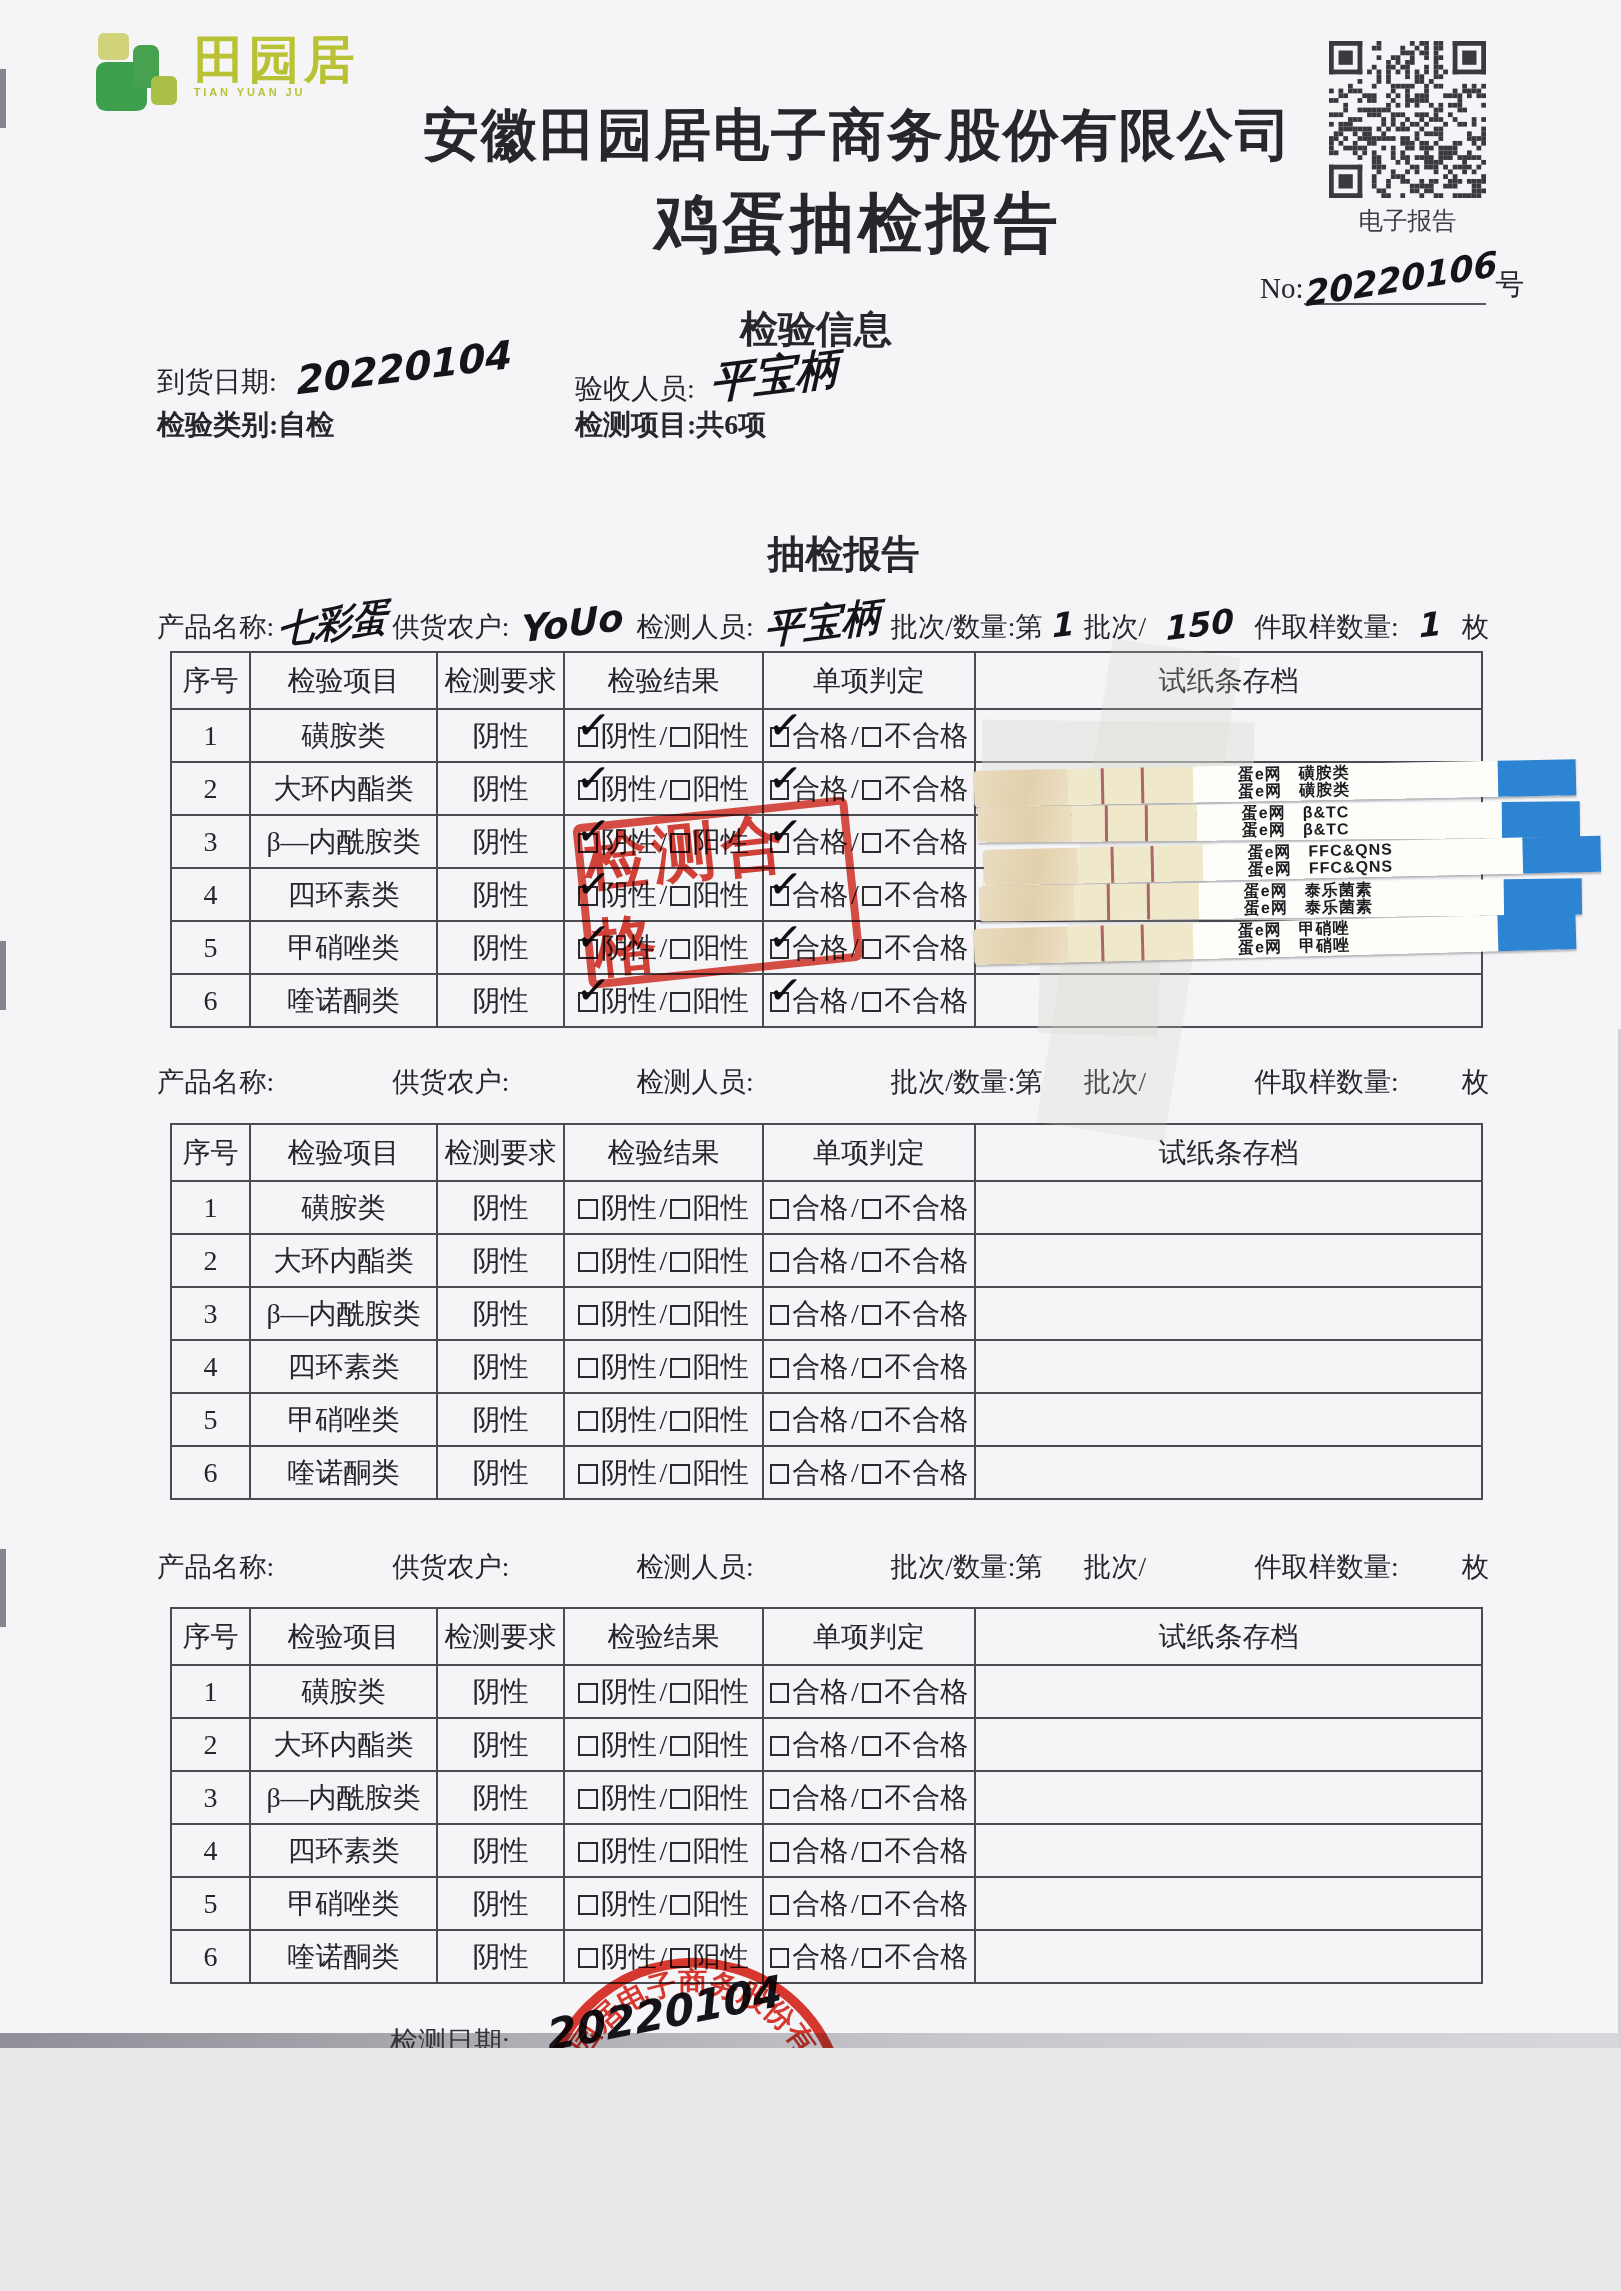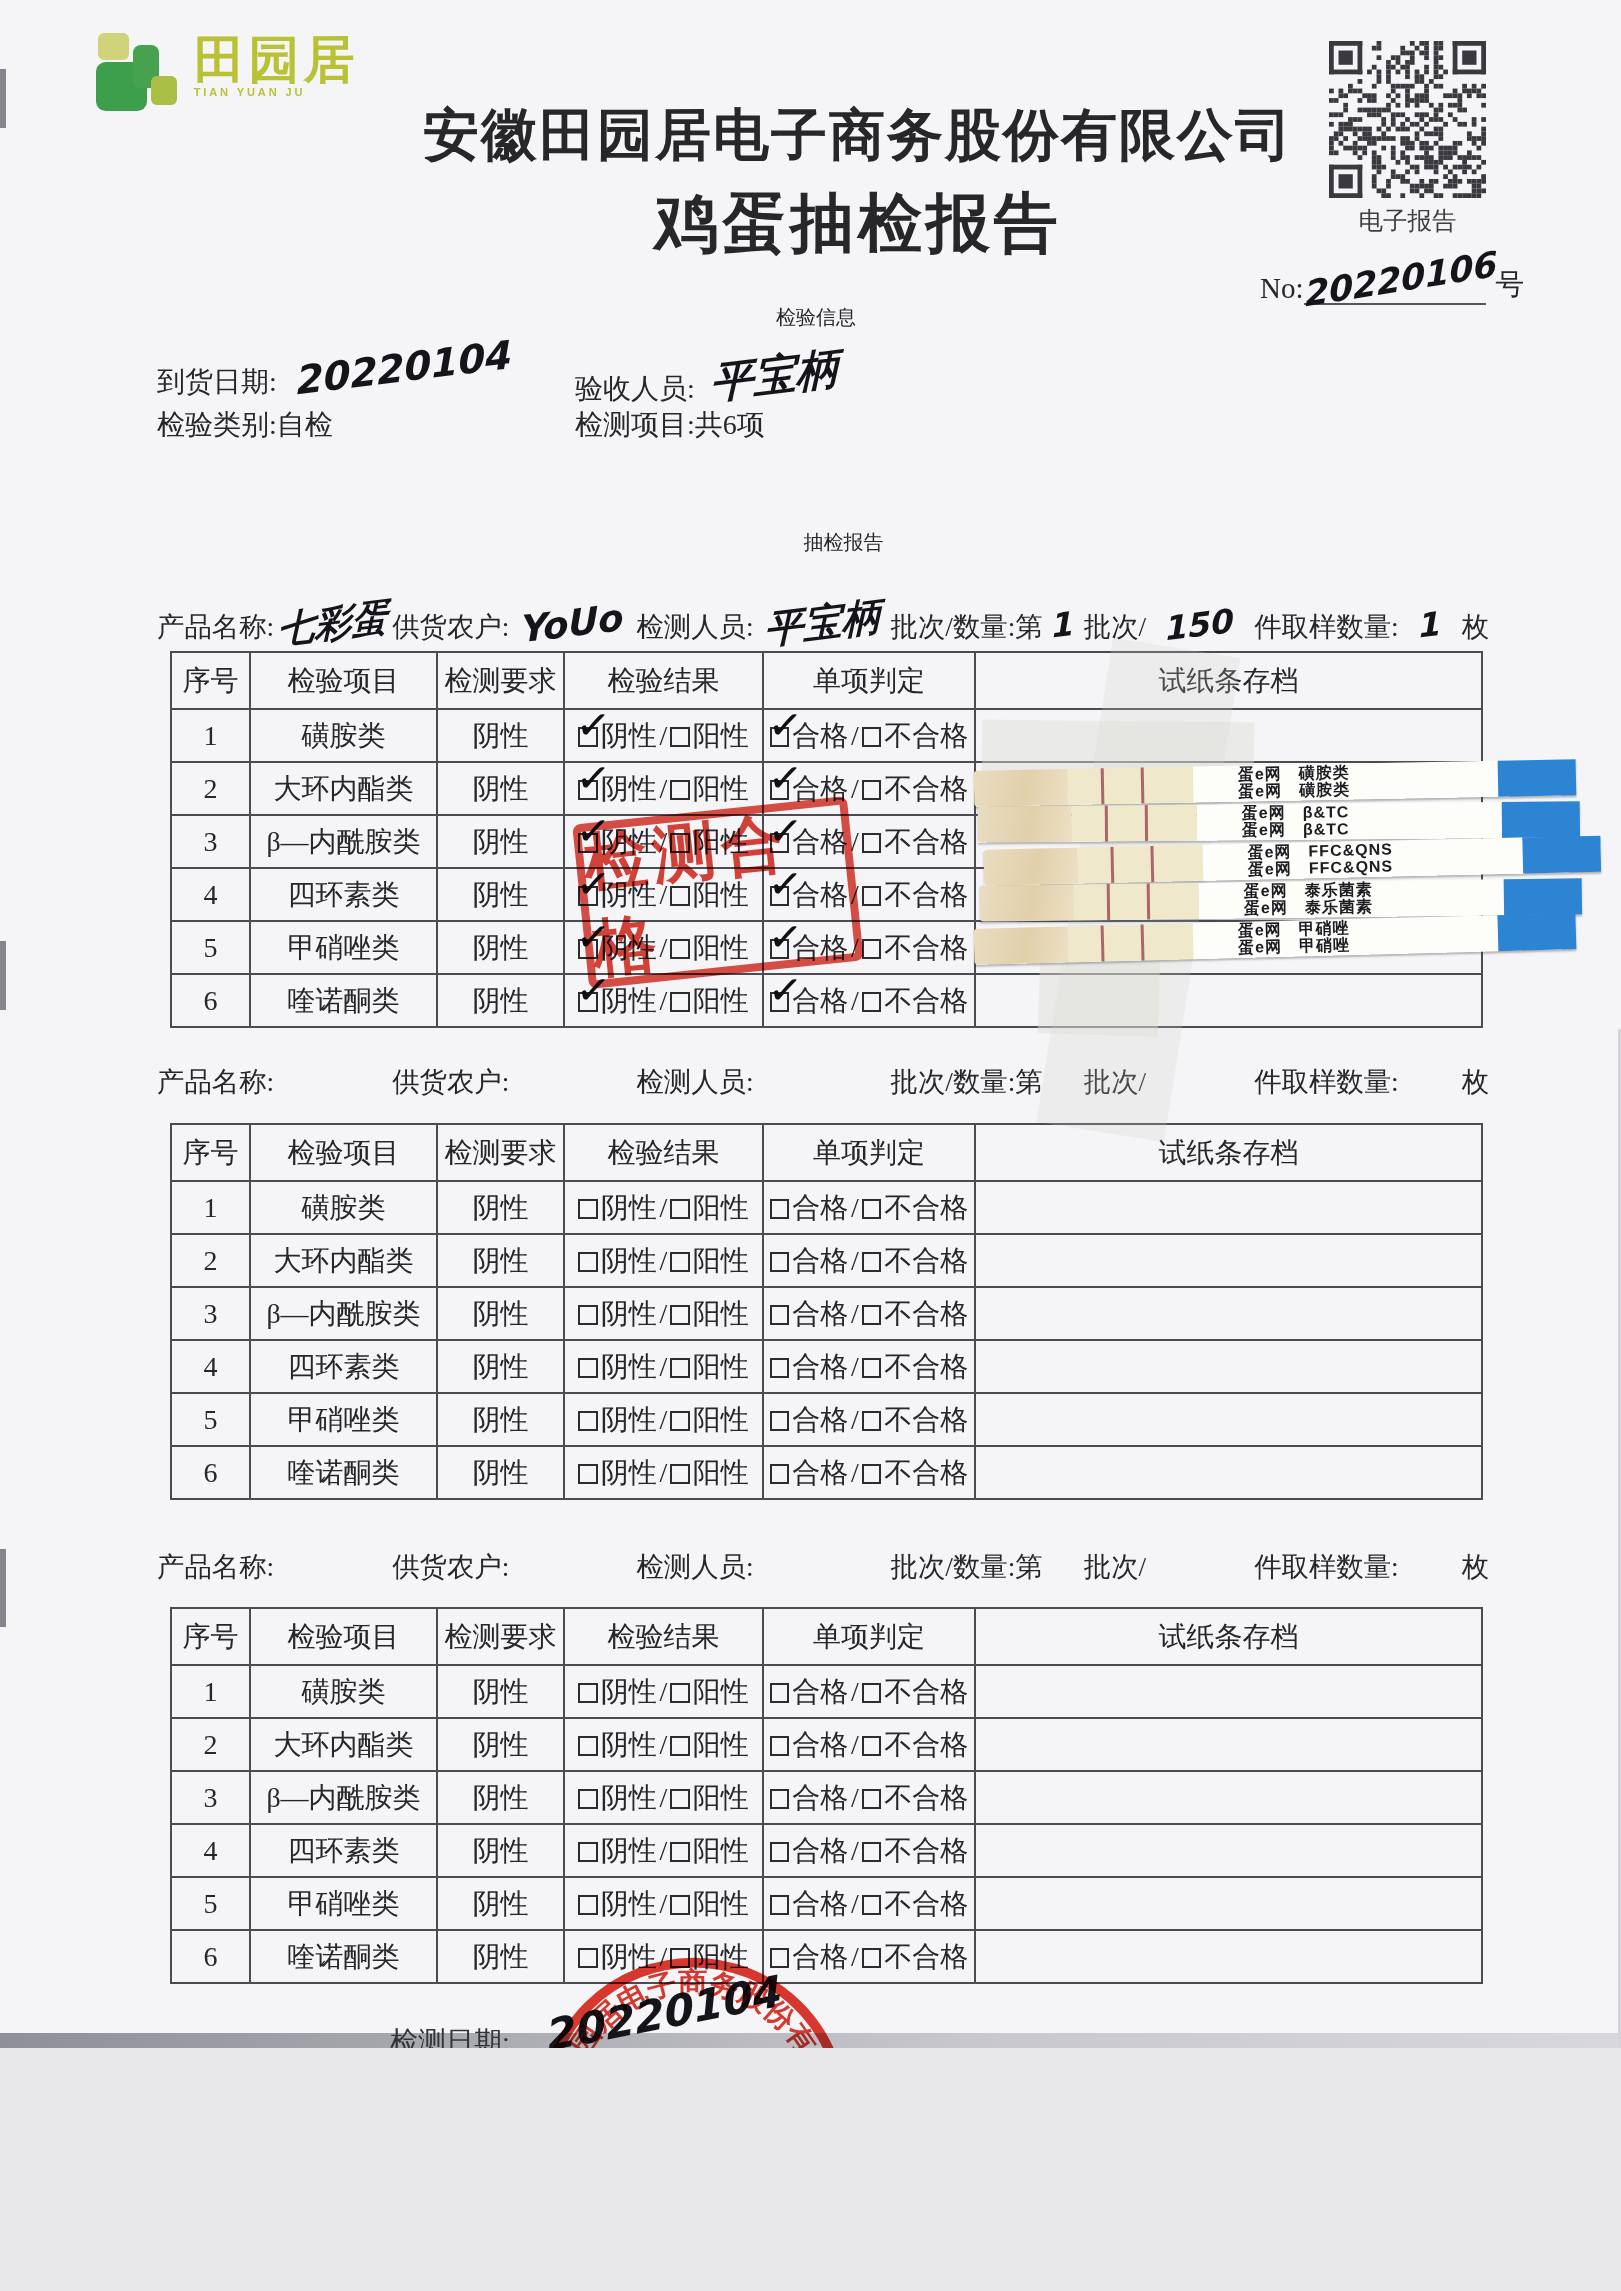--- a/index.html
+++ b/index.html
@@ -34,21 +34,21 @@
   .qr-caption{margin-top:5.9px;font-size:24.5px;color:#3c3c42;}
   .no-line{position:absolute;left:1260px;top:263px;display:flex;align-items:flex-end;font-size:29px;}
   .no-blank{display:inline-block;width:182px;border-bottom:2px solid #55555c;text-align:center;}
   .no-suffix{margin-left:9.8px;}
 
   
   .hand{font-family:"DejaVu Sans","Liberation Sans",sans-serif;font-style:italic;font-weight:600;
     color:#14141a;display:inline-block;transform:rotate(-7deg) skewX(-6deg);white-space:nowrap;}
 
   
-  .sec-title{position:absolute;left:157px;width:1318px;text-align:center;font-size:20px;font-weight:normal;}
+  .sec-title{position:absolute;left:157px;width:1318px;text-align:center;font-size:38px;font-weight:bold;}
   .info-row{position:absolute;left:157px;width:1318px;font-size:28px;}
   .info-col-r{position:absolute;left:418px;top:0;}
   .basis{position:absolute;left:157px;top:443px;width:1333px;font-size:27px;line-height:44px;text-align:justify;}
 
   
   .meta-line{position:absolute;left:157px;width:1319px;display:flex;justify-content:space-between;
     align-items:baseline;font-size:27.4px;white-space:nowrap;}
   .meta-line .grp{display:inline-flex;align-items:baseline;}
   .slot{display:inline-block;text-align:center;font-size:33px;}
   .slot.s-prod{min-width:118px;}
@@ -548,21 +548,21 @@
 
   <div class="sec-title" style="top:304px;" data-name="info-section-title">检验信息</div>
   <div class="info-row" style="top:355px;" data-name="info-row-1">
     <span data-name="arrival-date-label">到货日期:</span>
     <span class="hand" style="font-size:39px;margin-left:11.8px;position:relative;top:-9.8px;" data-name="arrival-date-value">20220104</span>
     <span class="info-col-r">
       <span data-name="receiver-label">验收人员:</span>
       <span class="hand" style="font-size:43px;margin-left:7.8px;position:relative;top:-7.8px;" data-name="receiver-signature">平宝柄</span>
     </span>
   </div>
-  <div class="info-row" style="top:406px;" data-name="info-row-2">
+  <div class="info-row" style="top:406px;font-weight:bold;" data-name="info-row-2">
     <span data-name="category-label">检验类别:自检</span>
     <span class="info-col-r" data-name="items-label">检测项目:共6项</span>
   </div>
   <div class="sec-title" style="top:529px;left:172px;width:1343px;" data-name="sampling-report-title">抽检报告</div>
 
   <div class="meta-line t1-meta" data-name="batch-meta-line">
     <span class="grp">
         <span data-name="product-label">产品名称:</span>
       <span class="slot s-prod hand" style="font-size:37px;" data-name="product-value">七彩蛋</span>
       </span>

